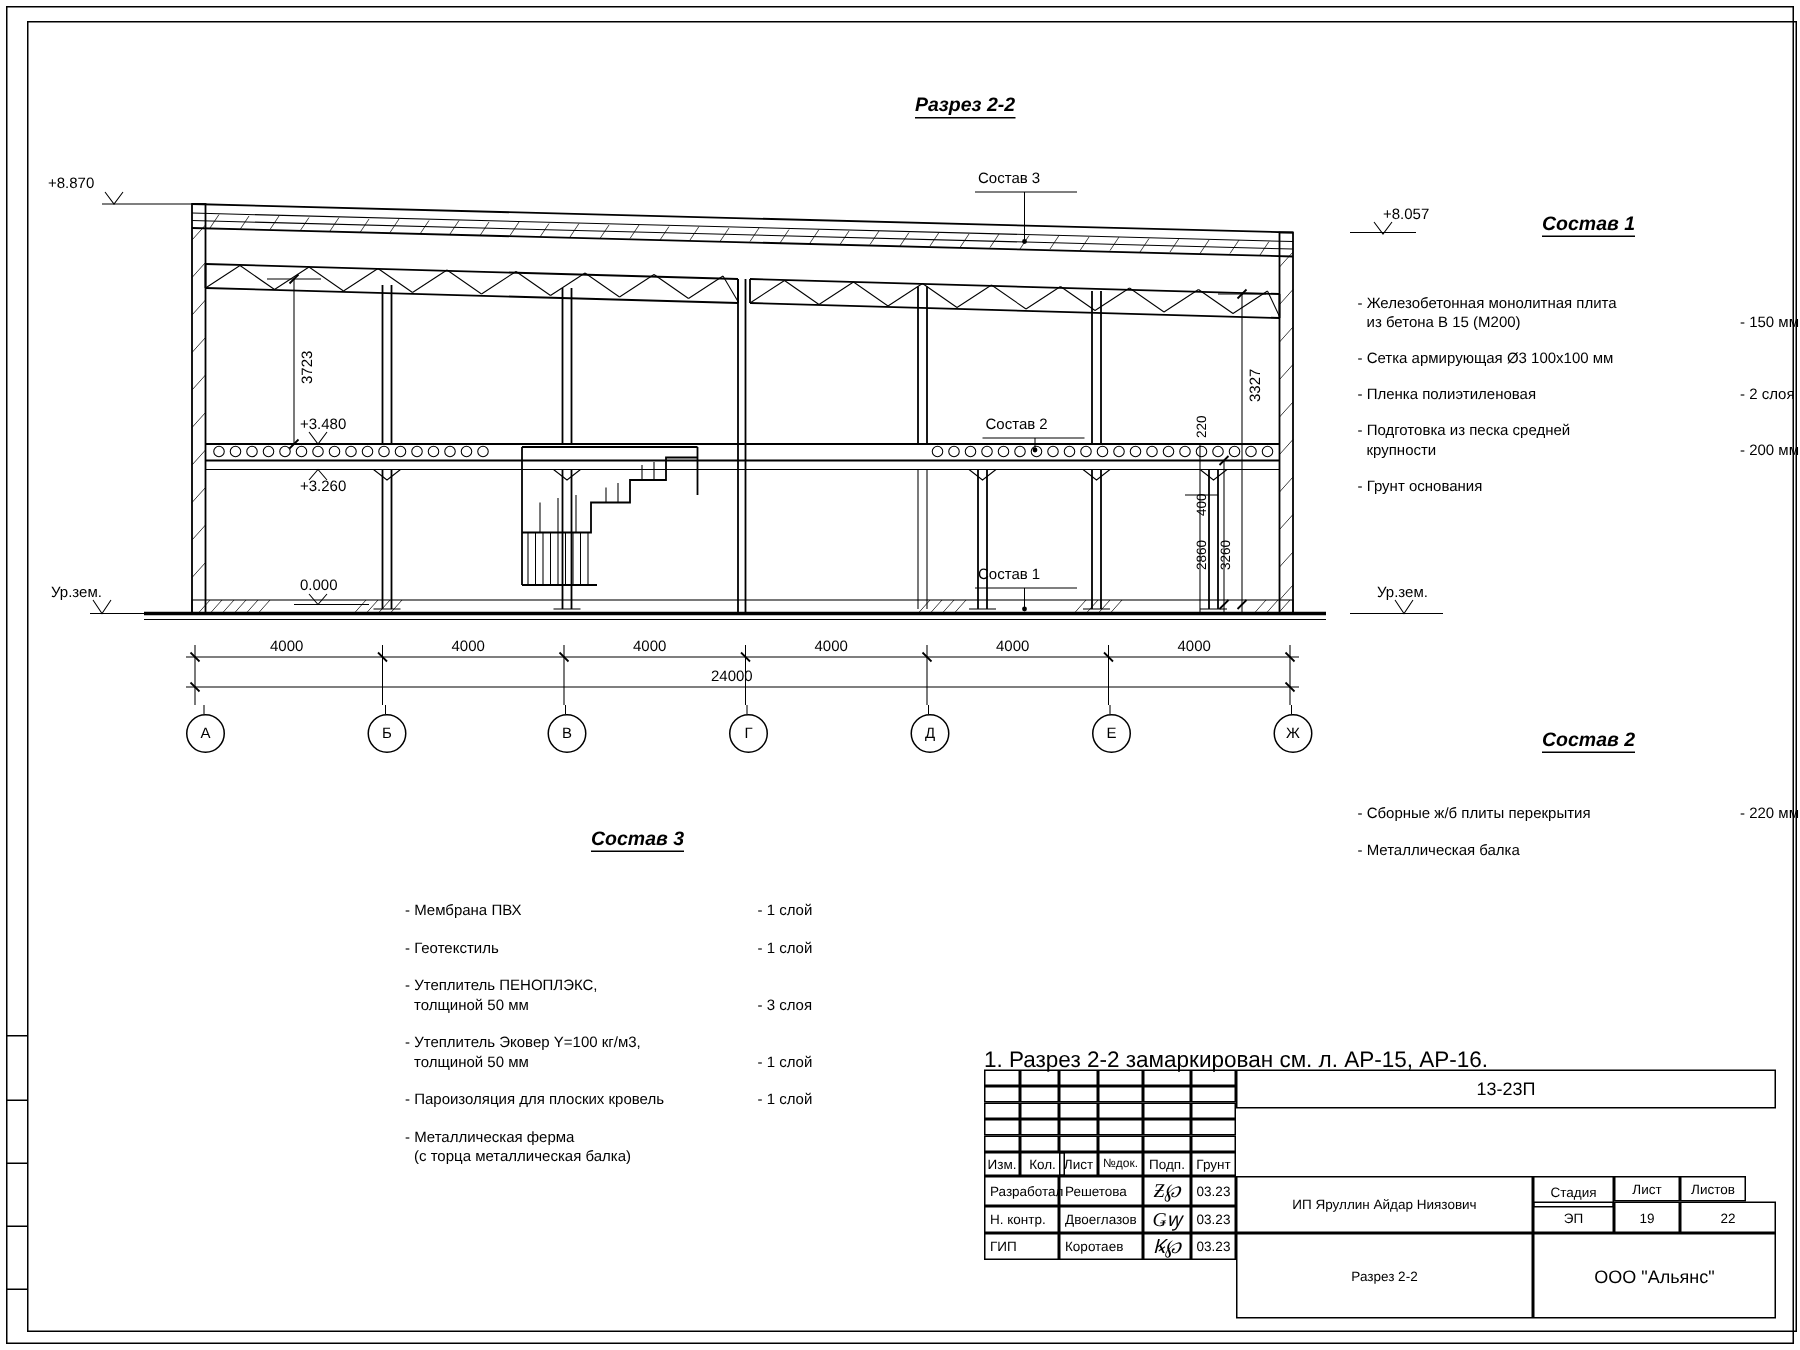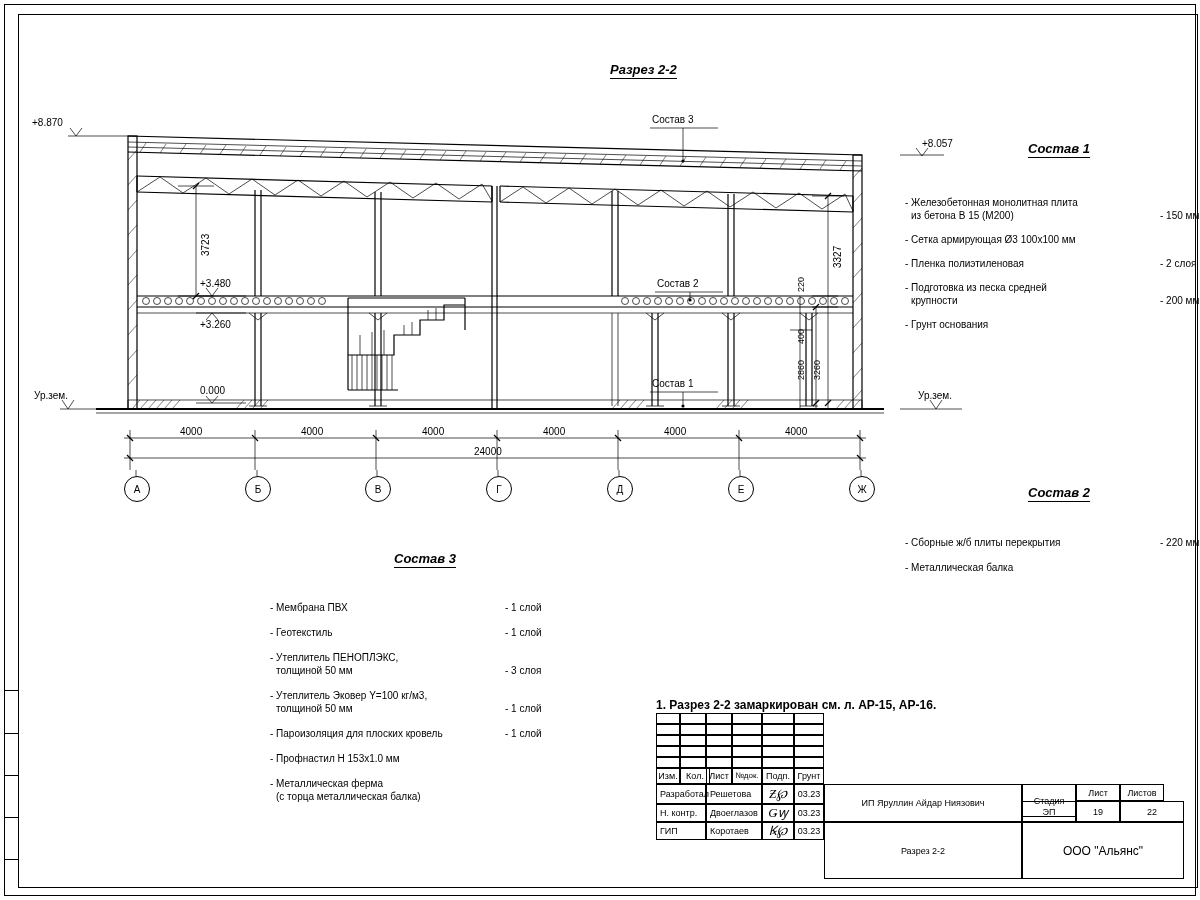--- a/index.html
+++ b/index.html
@@ -30,21 +30,21 @@
   .spec .val{position:absolute;left:255px;top:0;}
   .spec.s3 .val{left:235px;}
 
   
   .stamp{position:absolute;left:656px;top:713px;width:528px;height:166px;}
   .stamp .cell{position:absolute;box-sizing:border-box;border:1px solid #000;
                font-size:9px;display:flex;align-items:center;justify-content:center;
                text-align:center;line-height:10px;padding:0 2px;}
   .stamp .cellL{justify-content:flex-start;padding-left:3px;}
   .stamp .big{font-size:12px;}
-  .note{position:absolute;left:656px;top:698px;font-size:12px;font-weight:bold;}
+  .note{position:absolute;left:656px;top:698px;font-size:15px;}
   .sig{font-family:"Liberation Serif",serif;font-style:italic;font-size:13px;color:#000;}
   .axis-circle{position:absolute;width:24px;height:24px;border:1px solid #000;border-radius:50%;
       font-size:10px;display:flex;align-items:center;justify-content:center;background:#fff;}
 </style>
 </head>
 <body>
 
 <div class="sheet">
 
   <div class="frame-outer"></div>
@@ -477,21 +477,20 @@
     <div class="row" style="margin-top:12px;"><span>- Металлическая  балка</span></div>
   </div>
 
   <div class="title" style="left:394px;top:551px;">Состав 3</div>
   <div class="spec s3" style="left:270px;top:601px;width:360px;">
     <div class="row"><span>- Мембрана ПВХ</span><span class="val">- 1 слой</span></div>
     <div class="row" style="margin-top:12px;"><span>- Геотекстиль</span><span class="val">- 1 слой</span></div>
     <div class="row" style="margin-top:12px;"><span>- Утеплитель ПЕНОПЛЭКС,<br><span style="padding-left:6px;">толщиной 50 мм</span></span><span class="val" style="top:13px;">- 3 слоя</span></div>
     <div class="row" style="margin-top:12px;"><span>- Утеплитель Эковер Y=100 кг/м3,<br><span style="padding-left:6px;">толщиной 50 мм</span></span><span class="val" style="top:13px;">- 1 слой</span></div>
     <div class="row" style="margin-top:12px;"><span>- Пароизоляция для плоских кровель</span><span class="val">- 1 слой</span></div>
-    <div class="row" style="margin-top:12px;"><span>- Профнастил Н 153х1.0 мм</span></div>
     <div class="row" style="margin-top:12px;"><span>- Металлическая ферма<br><span style="padding-left:6px;">(с торца металлическая балка)</span></span></div>
   </div>
 
   <div class="note">1. Разрез 2-2 замаркирован см. л. АР-15, АР-16.</div>
 
   <div class="stamp">
 
     <div class="cell" style="left:0;top:0;width:24px;height:11px;"></div>
     <div class="cell" style="left:24px;top:0;width:26px;height:11px;"></div>
     <div class="cell" style="left:50px;top:0;width:26px;height:11px;"></div>
@@ -548,24 +547,25 @@
       </div>
     <div class="cell" style="left:138px;top:91px;width:30px;height:18px;">03.23</div>
 
     <div class="cell cellL" style="left:0;top:109px;width:50px;height:18px;">ГИП</div>
     <div class="cell cellL" style="left:50px;top:109px;width:56px;height:18px;">Коротаев</div>
     <div class="cell" style="left:106px;top:109px;width:32px;height:18px;">
         <span class="sig">Ꝃ℘</span>
       </div>
     <div class="cell" style="left:138px;top:109px;width:30px;height:18px;">03.23</div>
 
+    <div class="cell big" style="left:168px;top:0;width:360px;height:26px;">13-23П</div>
     <div class="cell" style="left:168px;top:71px;width:198px;height:38px;">ИП Яруллин Айдар Ниязович</div>
     <div class="cell" style="left:168px;top:109px;width:198px;height:57px;">Разрез 2-2</div>
 
-    <div class="cell" style="left:366px;top:71px;width:54px;height:33px;">Стадия</div>
+    <div class="cell" style="left:366px;top:71px;width:54px;height:21px;">Стадия</div>
     <div class="cell" style="left:420px;top:71px;width:44px;height:17px;">Лист</div>
     <div class="cell" style="left:464px;top:71px;width:44px;height:17px;">Листов</div>
     <div class="cell" style="left:366px;top:88px;width:54px;height:21px;">ЭП</div>
     <div class="cell" style="left:420px;top:88px;width:44px;height:21px;">19</div>
     <div class="cell" style="left:464px;top:88px;width:64px;height:21px;">22</div>
 
     <div class="cell big" style="left:366px;top:109px;width:162px;height:57px;">ООО "Альянс"</div>
   </div>
 
 </div>

